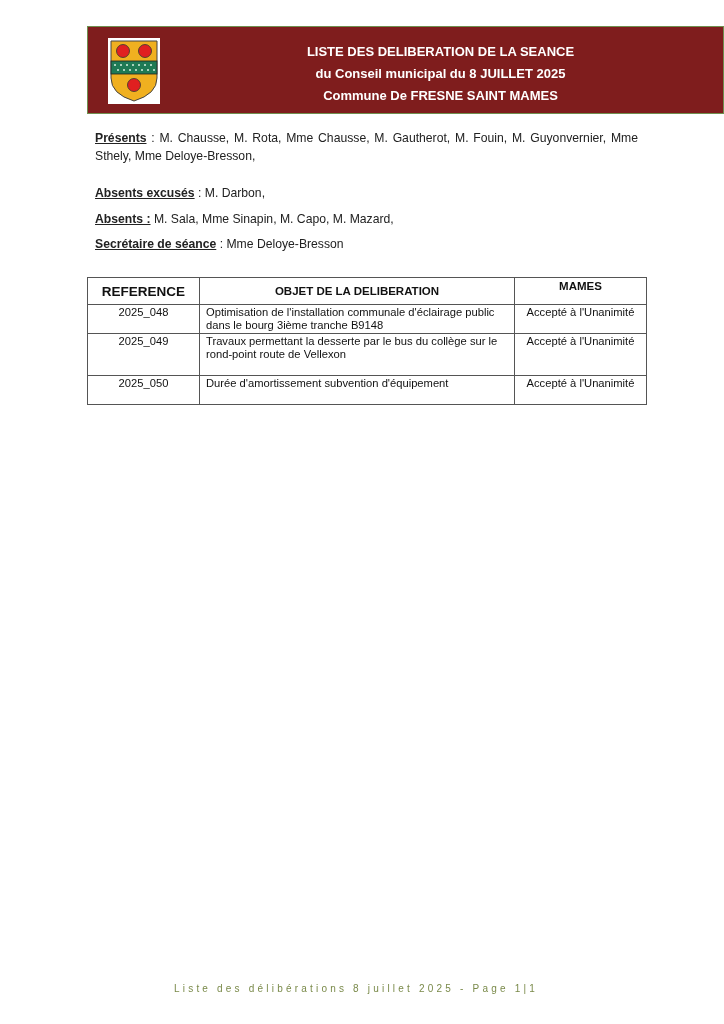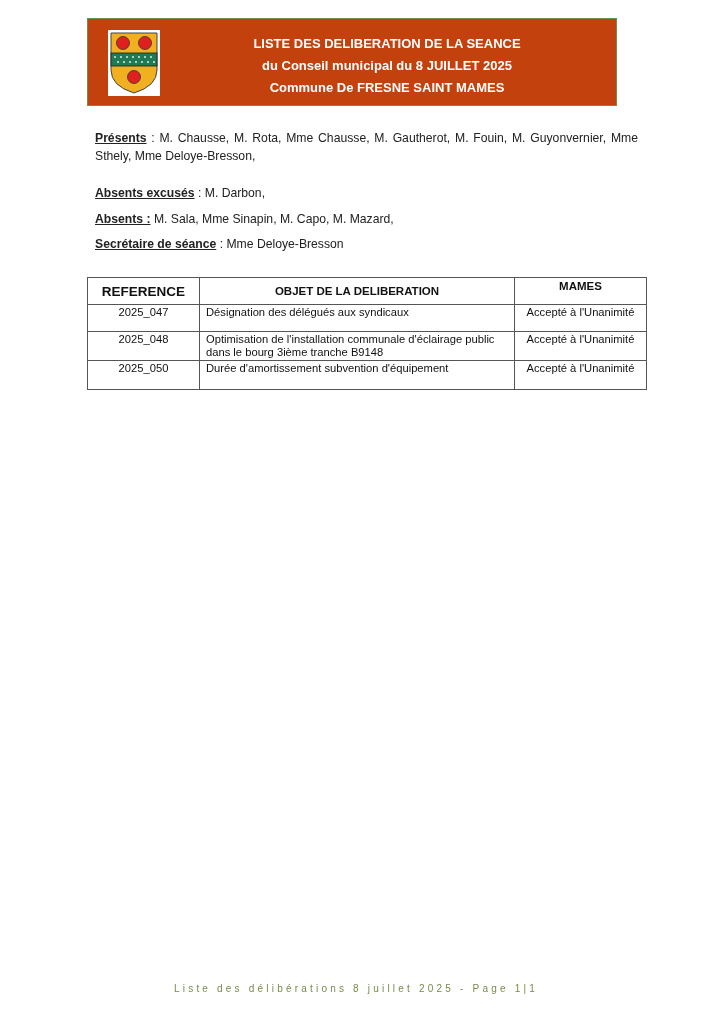--- a/index.html
+++ b/index.html
@@ -1,18 +1,18 @@
 <!DOCTYPE html>
 <html><head>
   <meta charset="utf-8">
   <style>
     html, body { margin: 0; padding: 0; background: #ffffff; }
     body { width: 724px; height: 1024px; position: relative; overflow: hidden; font-family: "Liberation Sans", sans-serif; color: #111; }
 
-    .banner { position: absolute; left: 87px; top: 18px; width: 530px; height: 88px; background: #c2410c; border: 1px solid #6f8f4f; box-sizing: border-box; }
+    .banner { position: absolute; left: 87px; top: 26px; width: 637px; height: 88px; background: #7f1d1d; border: 1px solid #6f8f4f; box-sizing: border-box; }
     .crest { position: absolute; left: 20px; top: 11px; width: 52px; height: 66px; background: #ffffff; }
     .crest svg { position: absolute; left: 2px; top: 2px; }
     .banner-lines { position: absolute; left: 90px; right: 20px; top: 14px; text-align: center; color: #ffffff; font-weight: bold; font-size: 13px; }
     .banner-lines div { height: 22px; line-height: 22px; }
 
     .info { position: absolute; left: 95px; width: 543px; font-family: "Liberation Sans", sans-serif; font-size: 12.2px; color: #222; }
     .info p { margin: 0; }
     .info .lbl { font-weight: bold; text-decoration: underline; text-align: center; }
     .line1 { top: 129px; line-height: 18px; text-align: justify; text-align-last: left; }
     .line2 { top: 186px; }
@@ -86,28 +86,28 @@
 
 <table class="delib">
   <thead>
     <tr>
       <th class="th-ref">REFERENCE</th>
       <th class="th-obj">OBJET DE LA DELIBERATION</th>
       <th class="th-vote">MAMES</th>
     </tr>
   </thead>
   <tbody>
-    <tr class="r1">
-      <td class="c-ref">2025_047</td>
-      <td class="c-obj">Désignation des délégués aux syndicaux</td>
-      <td class="c-vote">Accepté à l'Unanimité</td>
-    </tr>
     <tr class="r2">
       <td class="c-ref">2025_048</td>
       <td class="c-obj">Optimisation de l'installation communale d'éclairage public dans le bourg 3ième tranche B9148</td>
+      <td class="c-vote">Accepté à l'Unanimité</td>
+    </tr>
+    <tr class="r3">
+      <td class="c-ref">2025_049</td>
+      <td class="c-obj">Travaux permettant la desserte par le bus du collège sur le rond-point route de Vellexon</td>
       <td class="c-vote">Accepté à l'Unanimité</td>
     </tr>
     <tr class="r4">
       <td class="c-ref">2025_050</td>
       <td class="c-obj">Durée d'amortissement subvention d'équipement</td>
       <td class="c-vote">Accepté à l'Unanimité</td>
     </tr>
   </tbody>
 </table>
 

